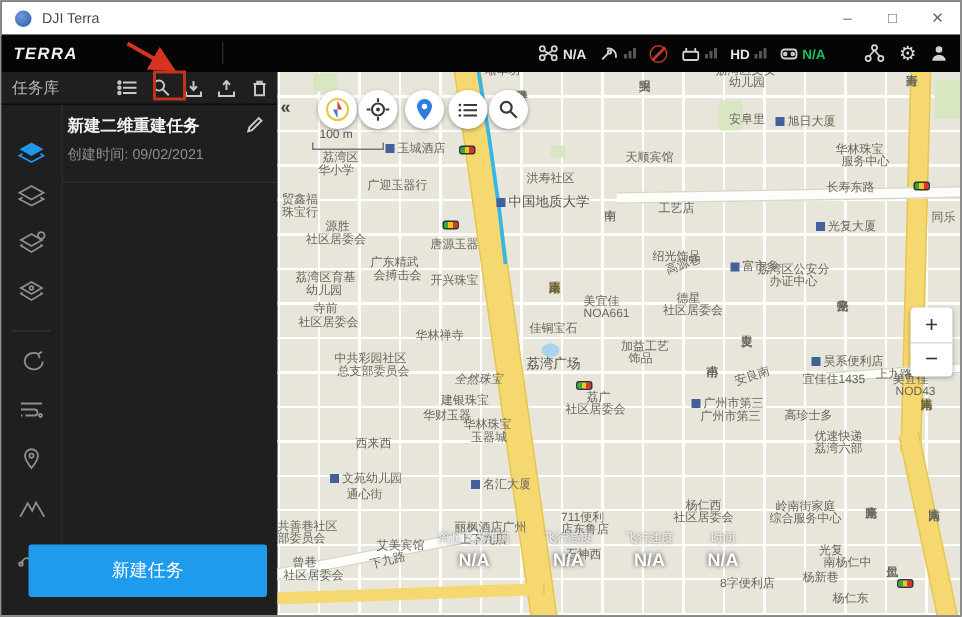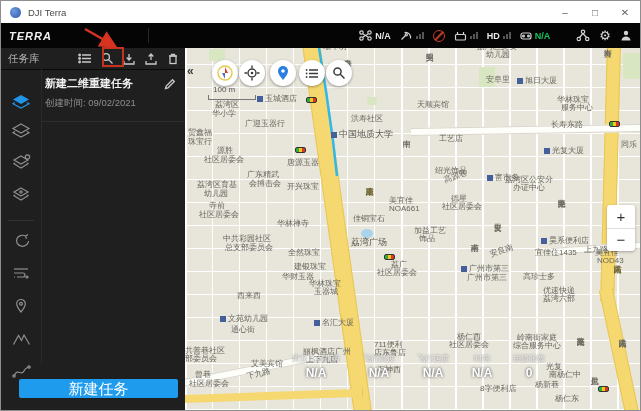--- a/index.html
+++ b/index.html
@@ -50,23 +50,23 @@
   svg.mi{stroke:#8f8f8f;fill:none;stroke-width:1.2;}
   svg.mi.active{stroke:#2196e8;}
   svg.mi.active .af{fill:#2196e8;stroke:none;}
   .rail-div{position:absolute;left:7px;top:151px;width:26px;border-top:1px solid #323232;}
   .list{position:absolute;left:41px;top:21px;right:0;bottom:46px;}
   .task-card{padding:7px 6px 11px 3px;border-bottom:1px solid #2c2c2c;position:relative;}
   .task-title{font-size:11px;font-weight:bold;color:#f1f1f1;}
   .task-date{font-size:9.5px;color:#8f8f8f;margin-top:6px;}
   .task-date + .task-date{margin-top:3px;}
   .edit-btn{position:absolute;right:8px;top:8px;width:14px;height:14px;}
-  .new-task{position:absolute;left:18px;right:7px;bottom:12px;height:19px;
+  .new-task{position:absolute;left:18px;right:7px;bottom:12px;height:35px;
             background:#1f9bee;border:none;border-radius:2px;color:#fff;
-            font-size:15px;font-family:"Liberation Sans",sans-serif;}
+            font-size:12px;font-family:"Liberation Sans",sans-serif;}
   
   .map{position:absolute;left:184px;top:47px;right:0;bottom:0;background-color:#e8e5db;
        background-image:
          repeating-linear-gradient(0deg, rgba(255,255,255,.95) 0 1.5px, transparent 1.5px 23px),
          repeating-linear-gradient(90deg, rgba(255,255,255,.95) 0 1.5px, transparent 1.5px 27px);
        overflow:hidden;}
   .road-y{position:absolute;background:#f6d870;border-left:1px solid #e6c658;
           border-right:1px solid #e6c658;transform-origin:top left;}
   .road-w{position:absolute;background:#fdfdf9;border-top:1px solid #d9d6cc;
           border-bottom:1px solid #d9d6cc;transform-origin:top left;}
@@ -350,21 +350,21 @@
       <span class="ml" style="left: 62px; top: 123px;">广东精武</span>
       <span class="ml" style="left: 64px; top: 132px;">会搏击会</span>
       <span class="ml" style="left: 102px; top: 135px;">开兴珠宝</span>
       <span class="ml" style="left: 12px; top: 133px;">荔湾区育基</span>
       <span class="ml" style="left: 19px; top: 142px;">幼儿园</span>
       <span class="ml" style="left: 24px; top: 154px;">寺前</span>
       <span class="ml" style="left: 14px; top: 163px;">社区居委会</span>
       <span class="ml" style="left: 92px; top: 172px;">华林禅寺</span>
       <span class="ml" style="left: 38px; top: 187px;">中共彩园社区</span>
       <span class="ml" style="left: 40px; top: 196px;">总支部委员会</span>
-      <span class="ml" style="left: 103px; top: 201px;">全然珠宝</span>
+      <span class="ml" style="left: 118px; top: 201px; font-style: italic;">全然珠宝</span>
       <span class="ml v onroad" style="left: 179px; top: 133px;">康王南路</span>
       <span class="ml" style="left: 302px; top: 126px;"><i class="mk"></i>富市多</span>
       <span class="ml" style="left: 204px; top: 149px;">美宜佳</span>
       <span class="ml" style="left: 204px; top: 157px;">NOA661</span>
       <span class="ml" style="left: 168px; top: 167px;">佳铜宝石</span>
       <span class="ml big" style="left: 166px; top: 190px;">荔湾广场</span>
       <span class="ml" style="left: 206px; top: 213px;">荔广</span>
       <span class="ml" style="left: 192px; top: 221px;">社区居委会</span>
       <span class="ml" style="left: 109px; top: 215px;">建银珠宝</span>
       <span class="ml" style="left: 97px; top: 225px;">华财玉器</span>
@@ -491,24 +491,20 @@
         <div class="t-value">N/A</div>
       </div>
       <div class="tele">
         <div class="t-label">飞行速度</div>
         <div class="t-value">N/A</div>
       </div>
       <div class="tele">
         <div class="t-label">时间</div>
         <div class="t-value">N/A</div>
       </div>
-      <div class="tele">
-        <div class="t-label">拍摄张数</div>
-        <div class="t-value">0</div>
-      </div>
     </div>
 </div>
 
 <div class="red-box"></div>
 <svg class="annot" width="641" height="411">
   <defs>
     <marker id="ah" markerWidth="7" markerHeight="7" refX="5" refY="3.5" orient="auto">
       <path d="M0,0 L7,3.5 L0,7 Z" fill="#d63420"></path>
     </marker>
   </defs>

